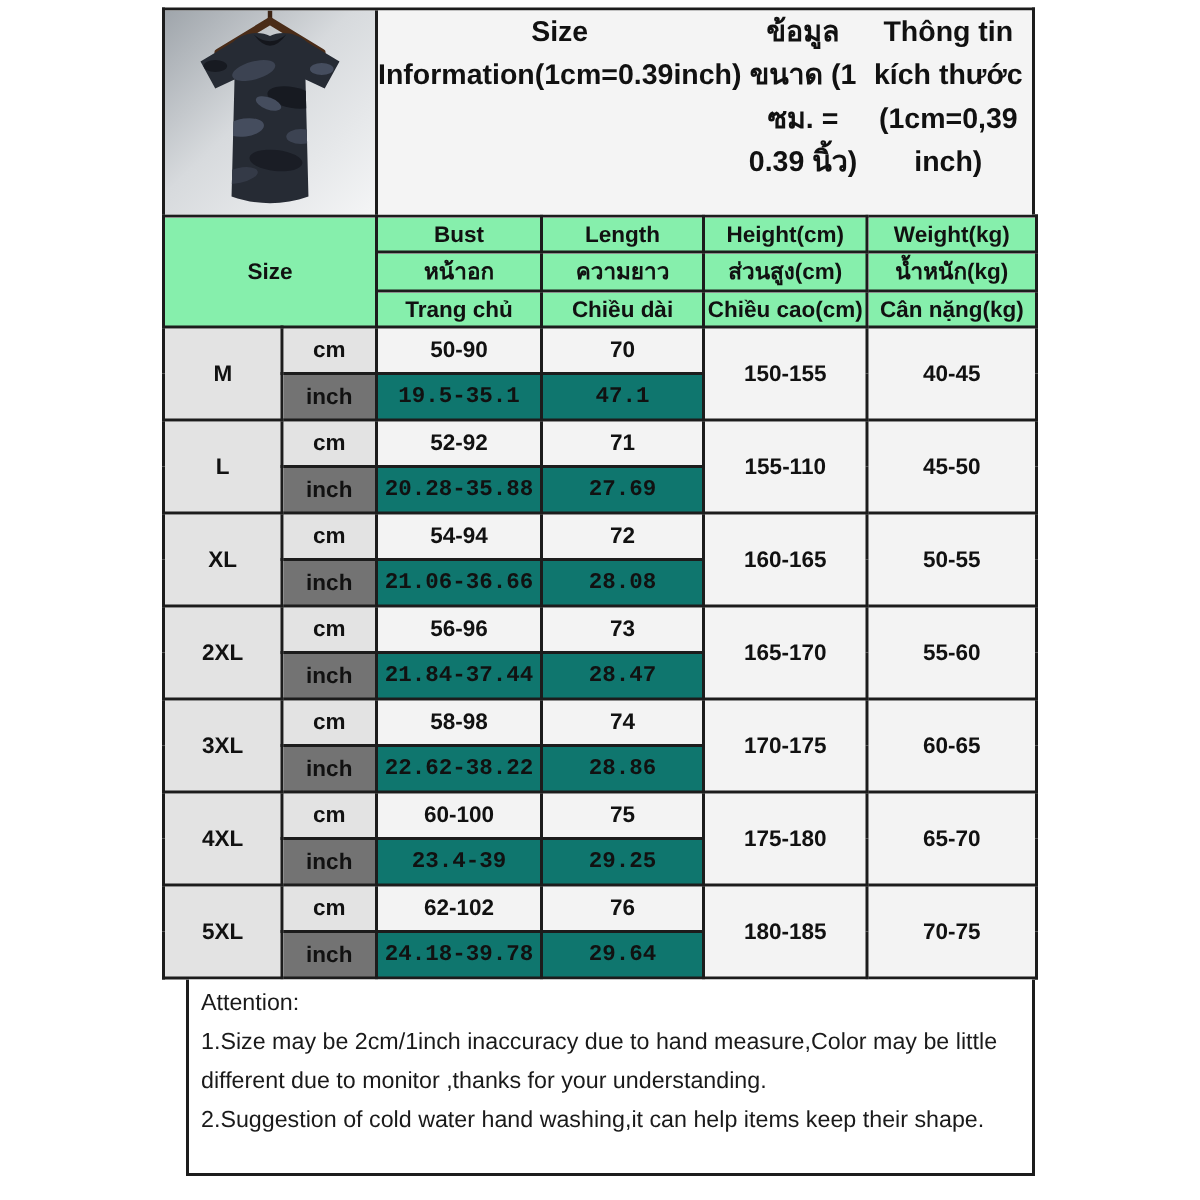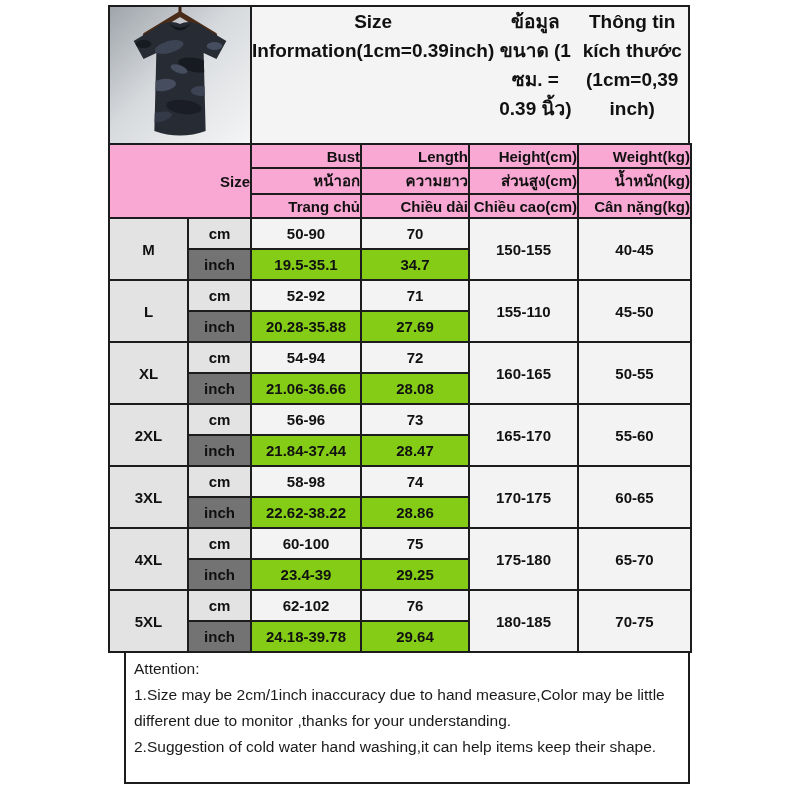--- a/index.html
+++ b/index.html
@@ -19,28 +19,28 @@
     justify-content:center;text-align:center;
     font-weight:bold;font-size:19px;line-height:29px;letter-spacing:0;
   }
 
   
   table.size-table{border-collapse:collapse;table-layout:fixed;width:582px;}
   table.size-table td{
     border:2px solid #1c1c1c;text-align:center;vertical-align:middle;
     font-weight:bold;font-size:15px;padding:0;overflow:hidden;white-space:nowrap;
   }
-  tr.hrow td{height:22px;background:#f9a8d4;text-align:right;}
+  tr.hrow td{height:22px;background:#86efac;}
   td.size-big{background:#e3e3e3;font-size:30px;}
   tr.drow td{height:29px;}
   td.lbl{background:#e3e3e3;font-size:16px;}
   td.unit-cm{background:#e3e3e3;}
   td.unit-in{background:#737373;}
   td.val-cm{background:#f3f3f3;}
-  td.val-in{background:#84cc16;}
+  td.val-in{background:#0f766e;font-family:Liberation Mono, monospace;}
   td.merged{background:#f3f3f3;}
 
   
   .attention{
     box-sizing:border-box;border:2px solid #1c1c1c;border-top:none;
     height:131px;padding:3px 8px 0 8px;
     font-size:15.5px;font-weight:normal;line-height:26px;color:#1a1a1a;
     background:#ffffff;
     margin-left:16px;
   }
@@ -128,21 +128,21 @@
           <td class="lbl" rowspan="2">M</td>
           <td class="unit-cm">cm</td>
           <td class="val-cm">50-90</td>
           <td class="val-cm">70</td>
           <td class="merged" rowspan="2">150-155</td>
           <td class="merged" rowspan="2">40-45</td>
         </tr>
         <tr class="drow">
           <td class="unit-in">inch</td>
           <td class="val-in">19.5-35.1</td>
-          <td class="val-in">34.7</td>
+          <td class="val-in">47.1</td>
         </tr>
 
         <tr class="drow">
           <td class="lbl" rowspan="2">L</td>
           <td class="unit-cm">cm</td>
           <td class="val-cm">52-92</td>
           <td class="val-cm">71</td>
           <td class="merged" rowspan="2">155-110</td>
           <td class="merged" rowspan="2">45-50</td>
         </tr>

